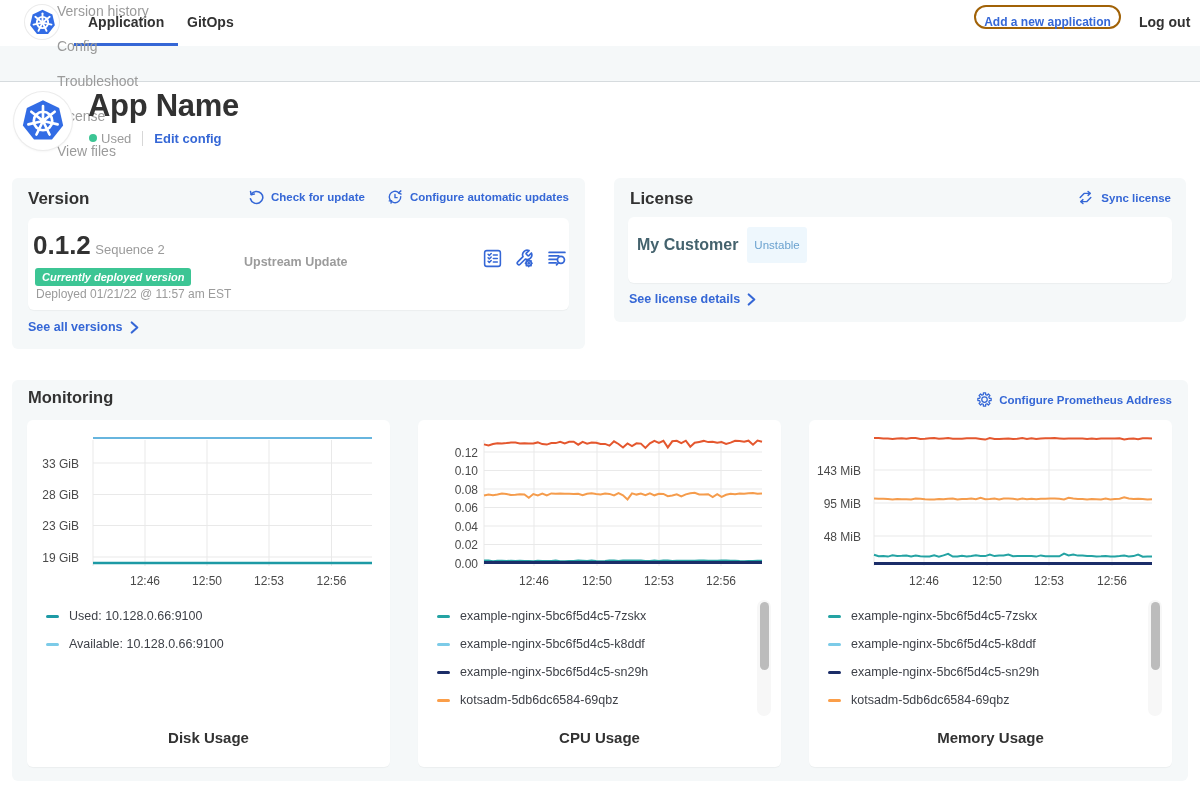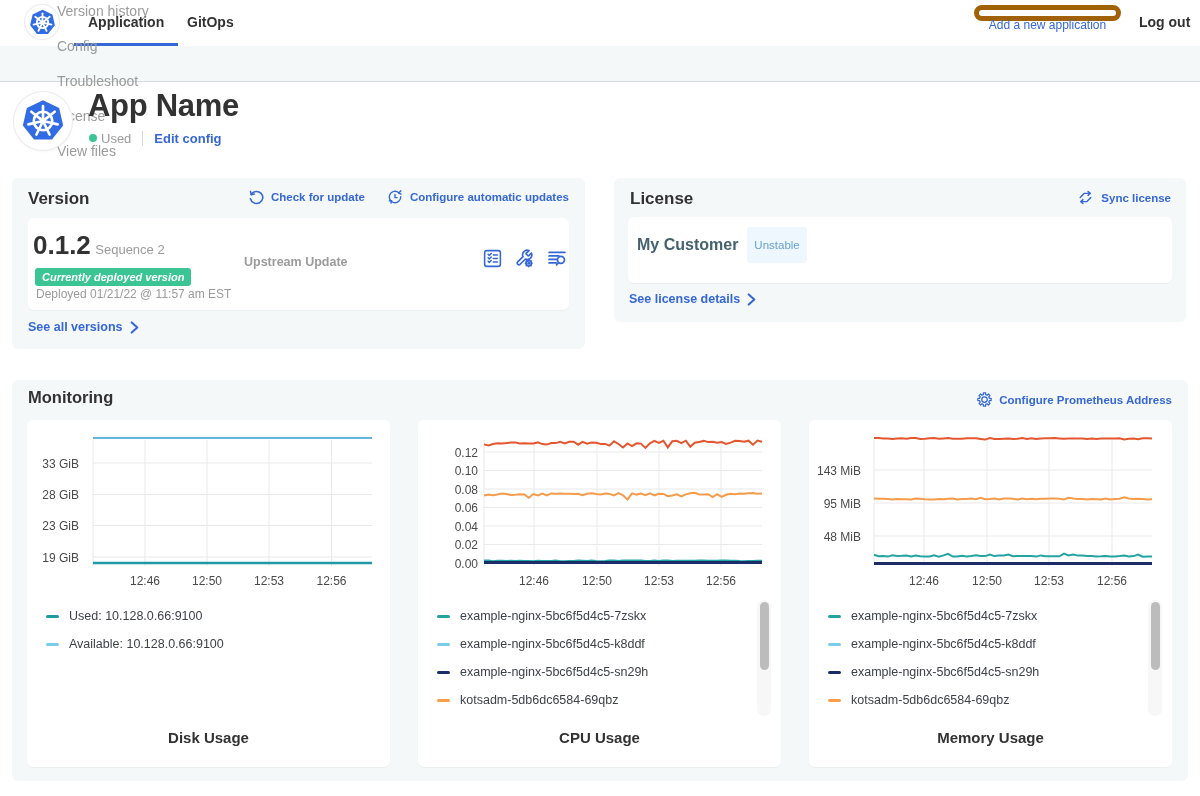--- a/index.html
+++ b/index.html
@@ -3,21 +3,21 @@
 <meta charset="utf-8">
 <style>
 * { margin:0; padding:0; box-sizing:border-box; }
 html,body { width:1200px; height:796px; background:#fff; font-family:"Liberation Sans", sans-serif; overflow:hidden; }
 #page { position:relative; width:1200px; height:796px; }
 .abs { position:absolute; }
 
 #topnav { position:absolute; top:0; left:0; width:1200px; height:46px; background:#fff; }
 .navtab { position:absolute; top:0; height:46px; line-height:44px; font-size:14px; font-weight:700; color:#323232; }
 .navtab.active:after { content:""; position:absolute; left:-14px; right:-14px; bottom:0; height:3px; background:#3567d6; }
-#addbtn { position:absolute; top:5px; left:974px; width:147px; height:16px; border:5px solid #a16207; border-radius:17px; color:#3567d6; font-size:12px; font-weight:400; text-align:center; line-height:30px; background:#fff; }
+#addbtn { position:absolute; top:5px; left:974px; width:147px; height:24px; border:2px solid #a16207; border-radius:17px; color:#3567d6; font-size:12px; font-weight:700; text-align:center; line-height:30px; background:#fff; }
 #logout { position:absolute; top:0; left:1139px; height:46px; line-height:44px; font-size:14px; font-weight:700; color:#323232; }
 
 #subnav { position:absolute; top:46px; left:0; width:1200px; height:36px; background:#f5f8f9; border-bottom:1px solid #d6dbde; }
 #subnav .inner { display:flex; justify-content:center; height:36px; padding-left:30px;flex-direction:column; }
 .subtab { position:relative; height:36px; line-height:35px; font-size:14px; color:#9b9b9b; padding:0 10px; margin:0 17px; font-weight:400; }
 .subtab.active { color:#323232; font-weight:700; letter-spacing:0.8px; }
 .subtab.active:after { content:""; position:absolute; left:0; right:0; bottom:-1px; height:3px; background:#3567d6; }
 
 #appicon { position:absolute; top:92px; left:14px; width:58px; height:58px; border-radius:50%; background:#fff; box-shadow:0 0 0 1px #ececec, 0 1px 3px rgba(0,0,0,.08); display:flex; align-items:center; justify-content:center; }
 #appname { position:absolute; top:90px; left:88px; font-size:31px; line-height:31px; font-weight:700; color:#323232; letter-spacing:-0.3px; }

